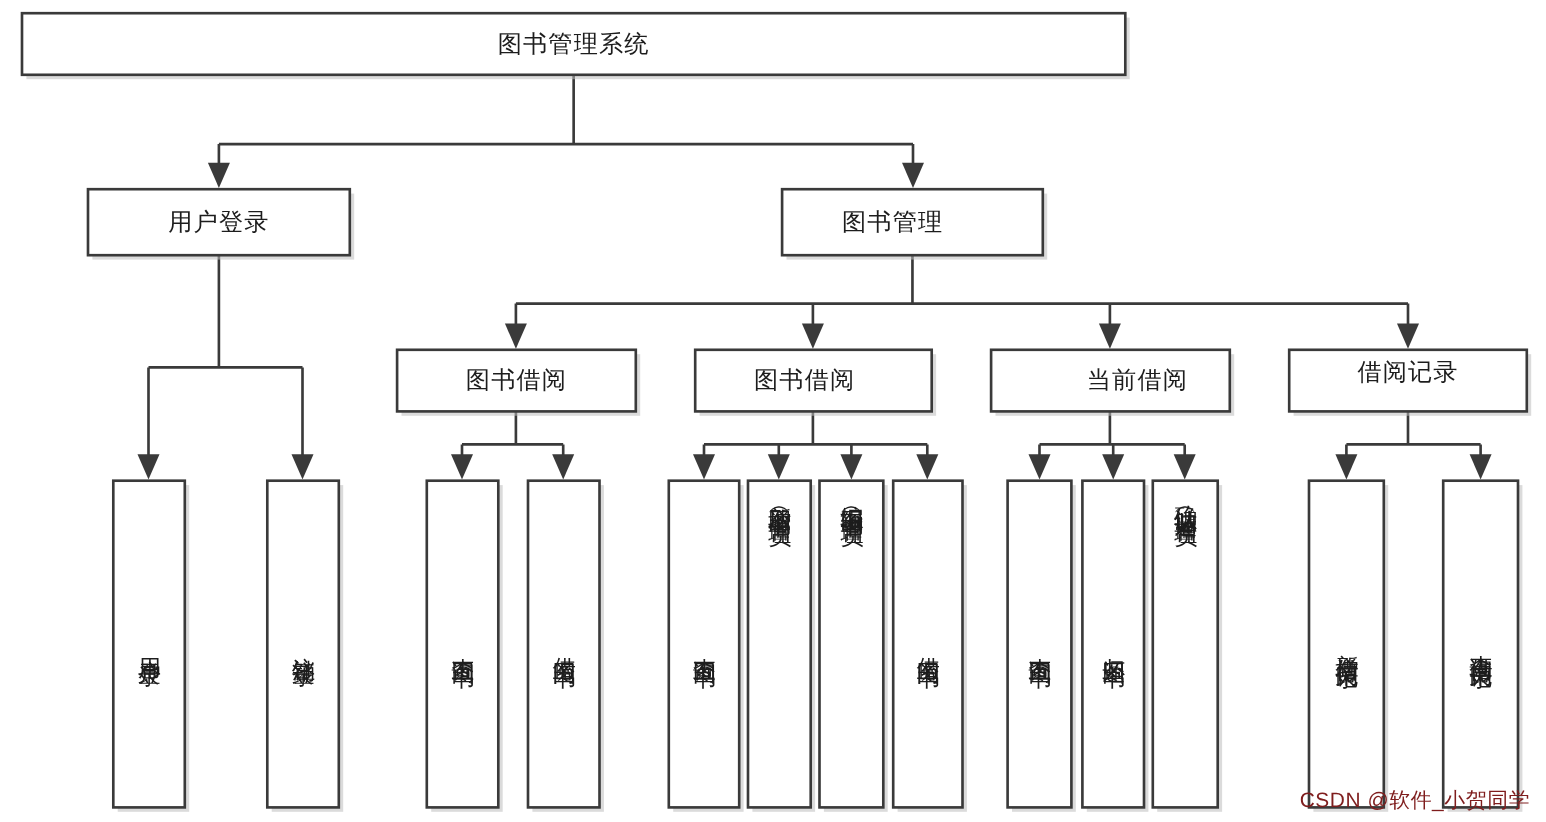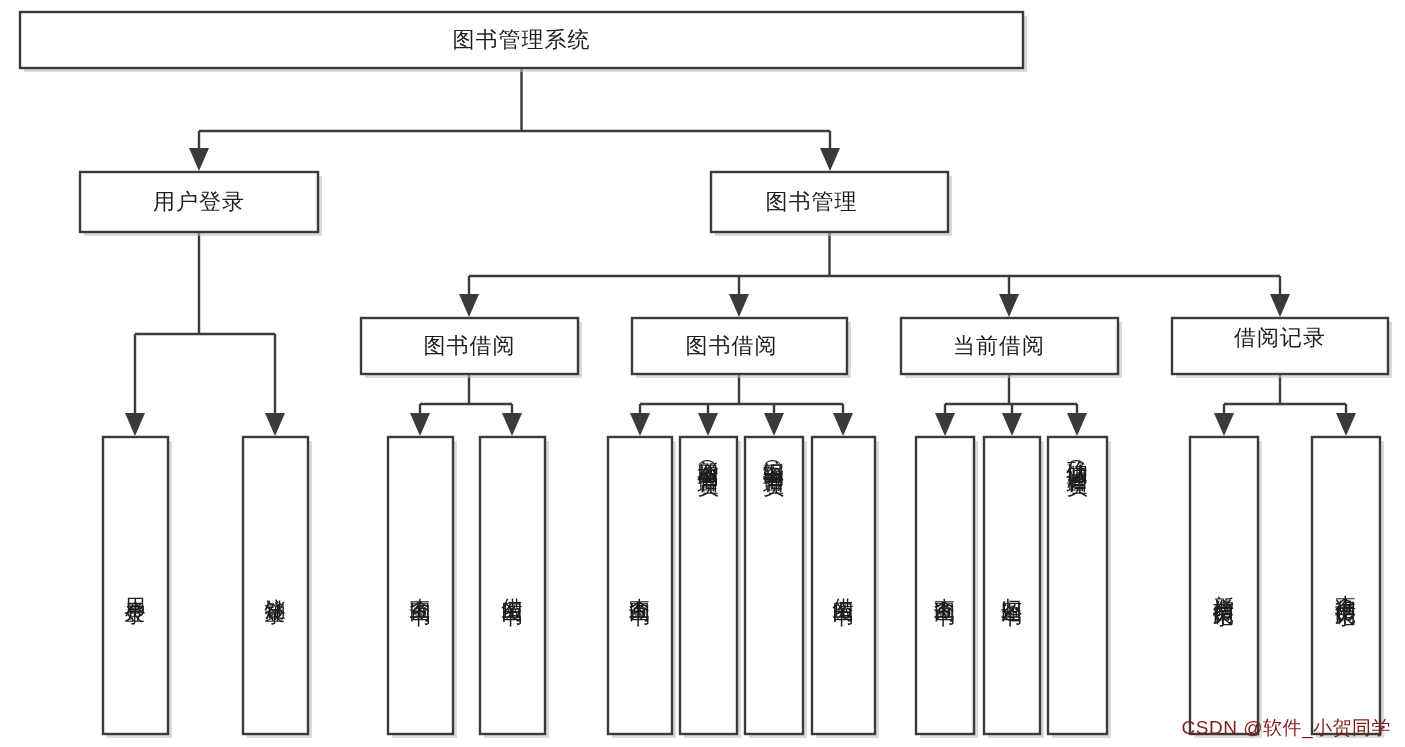--- a/index.html
+++ b/index.html
@@ -242,21 +242,21 @@
   <div class="hlabel-wrap" style="left:711px; top:172px; width:201px; height:60px;">
     <span class="hlabel-text">图书管理</span>
   </div>
 
   <div class="hlabel-wrap" style="left:361px; top:318px; width:217px; height:56px;">
     <span class="hlabel-text">图书借阅</span>
   </div>
   <div class="hlabel-wrap" style="left:632px; top:318px; width:199px; height:56px;">
     <span class="hlabel-text">图书借阅</span>
   </div>
-  <div class="hlabel-wrap" style="left:901px; top:318px; width:196px; height:56px;">
+  <div class="hlabel-wrap" style="left:901px; top:318px; width:196px; height:56px;padding-left:35px;">
     <span class="hlabel-text">当前借阅</span>
   </div>
   <div class="hlabel-wrap" style="left:1172px; top:318px; width:216px; height:40px;">
     <span class="hlabel-text">借阅记录</span>
   </div>
 
   <div class="vlabel-wrap" style="left:103px; top:437px; width:65px; height:297px; align-items:center;">
     <span class="vlabel-text">用户登录</span>
   </div>
   <div class="vlabel-wrap" style="left:243px; top:437px; width:65px; height:297px; align-items:center;">

